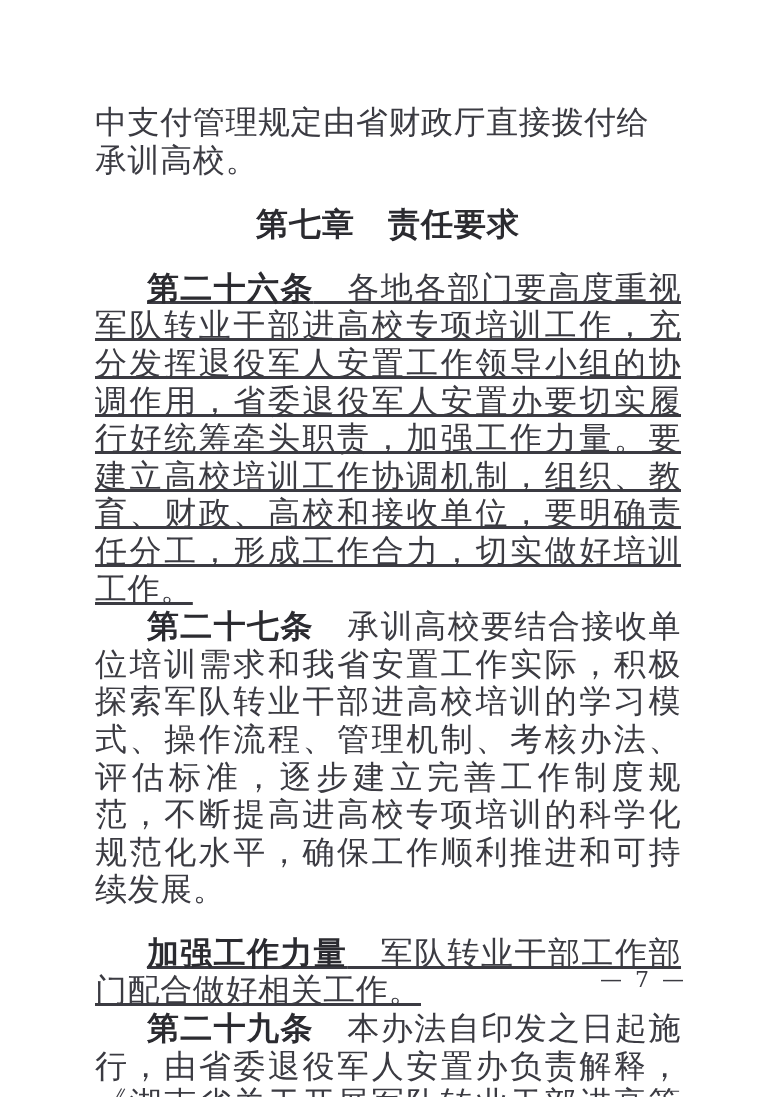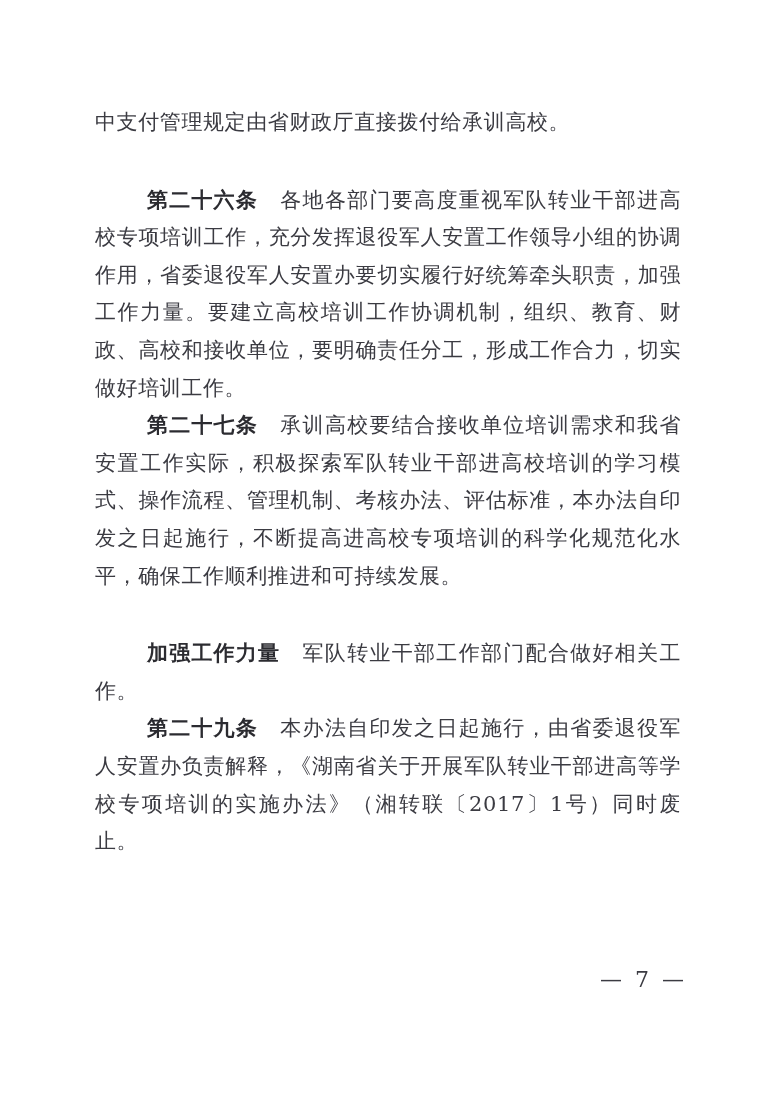--- a/index.html
+++ b/index.html
@@ -23,21 +23,21 @@
     left: 95px;
     top: 104px;
     width: 586px;
   }
 
   
   .line,
   .para,
   .heading,
   .attach {
-    font-size: 21px;
+    font-size: 32px;
     line-height: 37.6px;
     letter-spacing: 0.6px;
     text-align: justify;
     text-justify: inter-character;
     white-space: pre-wrap;
     word-break: break-all;
     margin: 0;
   }
 
   
@@ -49,21 +49,21 @@
   .heading {
     font-family: "DejaVu Sans", "Liberation Sans", sans-serif;
     font-weight: bold;
     text-align: center;
     letter-spacing: 1px;
     color: #2b2b30;
   }
 
   
   .gap-before-heading { margin-top: 27px; }
-  .gap-after-heading  { margin-top: 40px; }
+  .gap-after-heading  { margin-top: 26px; text-decoration: underline; }
 
   
   .para.indent { text-indent: 52px; }
 
   
   .art-no {
     font-family: "DejaVu Sans", "Liberation Sans", sans-serif;
     font-weight: bold;
     color: #2b2b30;
     letter-spacing: 0.5px;
@@ -84,24 +84,25 @@
 </style>
 </head>
 <body>
 
 <div id="page">
 
   <div id="content">
 
     <p class="line cont">中支付管理规定由省财政厅直接拨付给承训高校。</p>
 
+    <p class="heading gap-before-heading">第七章　责任要求</p>
 
     <p class="para indent gap-after-heading"><span class="art-no">第二十六条</span><span>　各地各部门要高度重视军队转业干部进高校专项培训工作，充分发挥退役军人安置工作领导小组的协调作用，省委退役军人安置办要切实履行好统筹牵头职责，加强工作力量。要建立高校培训工作协调机制，组织、教育、财政、高校和接收单位，要明确责任分工，形成工作合力，切实做好培训工作。</span></p>
 
-    <p class="para indent"><span class="art-no">第二十七条</span><span>　承训高校要结合接收单位培训需求和我省安置工作实际，积极探索军队转业干部进高校培训的学习模式、操作流程、管理机制、考核办法、评估标准，本办法自印发之日起施行，不断提高进高校专项培训的科学化规范化水平，确保工作顺利推进和可持续发展。</span></p>
+    <p class="para indent"><span class="art-no">第二十七条</span><span>　承训高校要结合接收单位培训需求和我省安置工作实际，积极探索军队转业干部进高校培训的学习模式、操作流程、管理机制、考核办法、评估标准，逐步建立完善工作制度规范，不断提高进高校专项培训的科学化规范化水平，确保工作顺利推进和可持续发展。</span></p>
 
 
     <p class="para indent gap-after-heading"><span class="art-no">加强工作力量</span><span>　军队转业干部工作部门配合做好相关工作。</span></p>
 
     <p class="para indent"><span class="art-no">第二十九条</span><span>　本办法自印发之日起施行，由省委退役军人安置办负责解释，《湖南省关于开展军队转业干部进高等学校专项培训的实施办法》（湘转联〔2017〕1号）同时废止。</span></p>
 
   </div>
 
   <div id="page-number">— 7 —</div>
 

